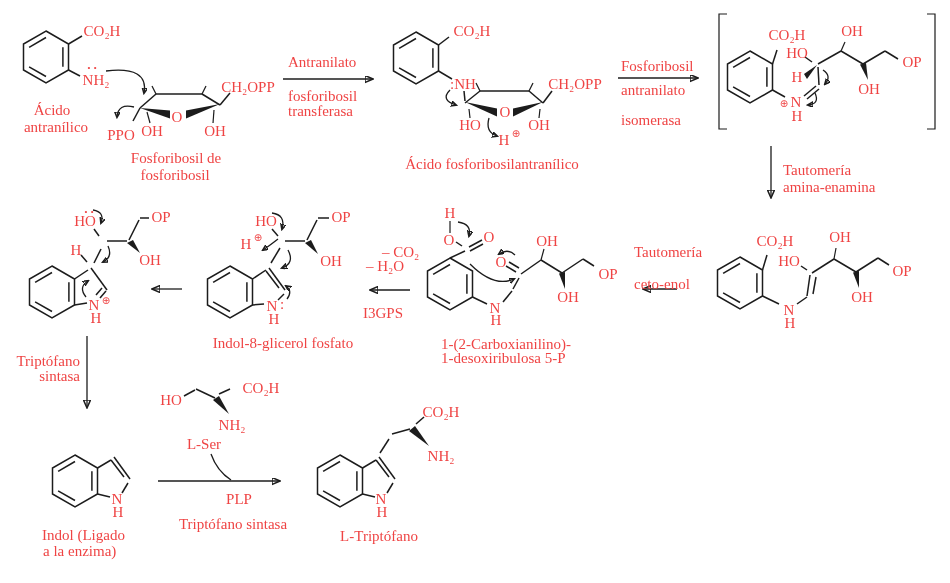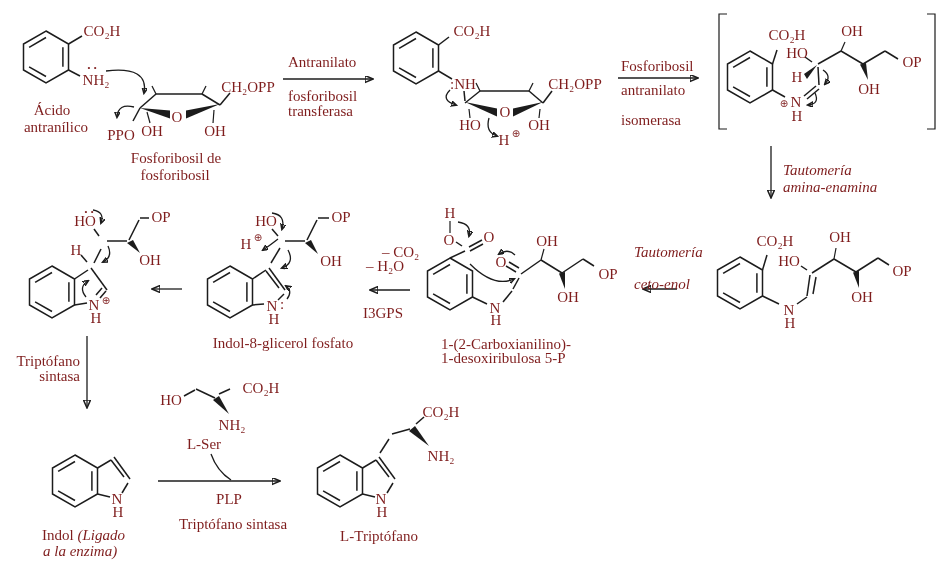--- a/index.html
+++ b/index.html
@@ -1,28 +1,28 @@
 <!DOCTYPE html>
 <html><head>
 <meta charset="utf-8">
 <style>
   html,body{margin:0;padding:0;background:#ffffff;}
   .canvas{position:relative;width:950px;height:583px;background:#ffffff;overflow:hidden;
-          font-family:"Liberation Serif", serif;color:#7f1d1d;}
+          font-family:"Liberation Serif", serif;color:#ef4444;}
   svg.bonds{position:absolute;left:0;top:0;z-index:0;}
   svg.bonds line, svg.bonds path, svg.bonds polyline{stroke:#1c1c1c;stroke-width:1.5;fill:none;}
   svg.bonds .thin{stroke-width:1.2;}
   svg.bonds .arrow{stroke-width:1.3;}
   svg.bonds polygon{fill:#1c1c1c;stroke:none;}
   svg.bonds polygon.ring{fill:none;stroke:#1c1c1c;stroke-width:1.5;}
   .t,.tl,.tr{position:absolute;white-space:nowrap;font-size:15px;line-height:1;z-index:1;}
   .t{transform:translate(-50%,-50%);}
   .tl{transform:translate(0,-50%);}
   .tr{transform:translate(-100%,-50%);}
-  .it{font-style:italic;}
+  .it{}
   .plus{font-size:10px;font-family:"DejaVu Sans",sans-serif;}
   .dots{font-size:13px;font-weight:bold;letter-spacing:2px;}
   .name{font-size:15px;}
 </style>
 </head>
 <body>
 
 <div class="canvas">
 
 <svg class="bonds" width="950" height="583">
@@ -267,20 +267,21 @@
 <div class="tl" style="left:288px;top:111px">transferasa</div>
 
 <div class="t" style="left:472px;top:31px">CO₂H</div>
 <div class="t" style="left:463px;top:84px">:NH</div>
 <div class="t" style="left:575px;top:84px">CH₂OPP</div>
 <div class="t" style="left:470px;top:125px">HO</div>
 <div class="t" style="left:505px;top:112px">O</div>
 <div class="t" style="left:539px;top:125px">OH</div>
 <div class="t" style="left:504px;top:140px">H</div>
 <div class="t plus" style="left:516px;top:134px">⊕</div>
+<div class="t name" style="left:492px;top:164px">Ácido fosforibosilantranílico</div>
 
 <div class="tl" style="left:621px;top:66px">Fosforibosil</div>
 <div class="tl" style="left:621px;top:90px">antranilato</div>
 <div class="tl" style="left:621px;top:120px">isomerasa</div>
 
 <div class="t" style="left:787px;top:35px">CO₂H</div>
 <div class="t" style="left:797px;top:53px">HO</div>
 <div class="t" style="left:852px;top:31px">OH</div>
 <div class="t" style="left:797px;top:77px">H</div>
 <div class="t" style="left:869px;top:89px">OH</div>
@@ -344,21 +345,21 @@
 <div class="t" style="left:117px;top:499px">N</div>
 <div class="t" style="left:118px;top:512px">H</div>
 <div class="tl name" style="left:42px;top:535px"><span>Indol</span> <span class="it">(Ligado</span></div>
 <div class="tl it name" style="left:43px;top:551px">a la enzima)</div>
 
 <div class="t" style="left:171px;top:400px">HO</div>
 <div class="t" style="left:261px;top:388px">CO₂H</div>
 <div class="t" style="left:232px;top:425px">NH₂</div>
 <div class="t name" style="left:204px;top:444px">L-Ser</div>
 
-<div class="t" style="left:229px;top:499px">PLP</div>
+<div class="t" style="left:239px;top:499px">PLP</div>
 <div class="t" style="left:233px;top:524px">Triptófano sintasa</div>
 
 <div class="t" style="left:441px;top:412px">CO₂H</div>
 <div class="t" style="left:441px;top:456px">NH₂</div>
 <div class="t" style="left:381px;top:499px">N</div>
 <div class="t" style="left:382px;top:512px">H</div>
 <div class="t name" style="left:379px;top:536px">L-Triptófano</div>
 
 </div>
 

